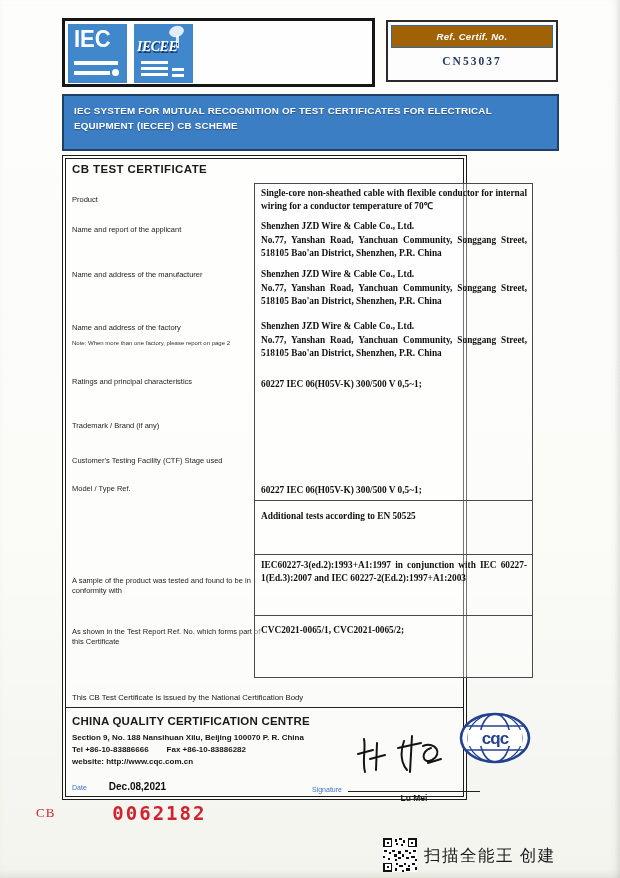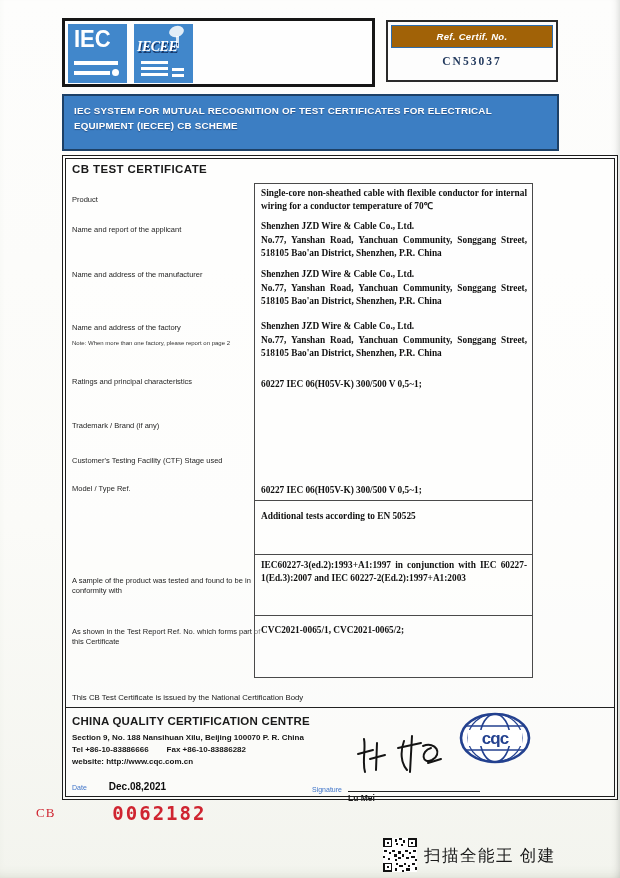--- a/index.html
+++ b/index.html
@@ -42,21 +42,21 @@
   .ref-value { text-align:center; margin-top:7px; color:#233a5e; font-family:"Liberation Serif", serif;
     font-weight:bold; font-size:11.5px; letter-spacing:2px; }
 
   
   .banner { position:absolute; left:62px; top:94px; width:497px; height:57px;
     background:#3c7ec3; border:2px solid #1d4066; color:#fff; font-weight:bold;
     font-size:9.8px; line-height:1.5; padding:8px 10px; letter-spacing:.2px;
     text-shadow:0 1px 1px rgba(20,40,80,.5); }
 
   
-  .main-box { position:absolute; left:62px; top:155px; width:556px; height:645px;
+  .main-box { position:absolute; left:62px; top:155px; width:405px; height:645px;
     border:4px double #1c1c1c; background:rgba(255,255,255,.55); }
   .cert-title { position:absolute; left:6px; top:4px; font-size:11.5px; font-weight:bold; letter-spacing:.4px; }
 
   .flabel { position:absolute; left:6px; width:196px; font-size:7.5px; color:#1f1f1f; line-height:1.35; }
   .fnote { position:absolute; left:6px; width:196px; font-size:6px; color:#333; }
 
   .vsec { position:absolute; left:188px; width:279px; border:1px solid #4a4a4a; background:rgba(255,255,255,.4); }
   .vsec1 { top:24px; height:318px; }
   .vsec2 { top:342px; height:54px; border-top:none; }
   .vsec3 { top:396px; height:61px; border-top:none; }
@@ -76,21 +76,21 @@
   .org-telfax .fax { margin-left:18px; }
   .org-web { top:598px; font-weight:bold; }
 
   .date-row { position:absolute; left:6px; top:617px; }
   .tiny-blue { color:#3f74c9; font-size:7px; }
   .date-value { font-size:10px; font-weight:bold; margin-left:22px; color:#0d0d0d; }
 
   .sig-svg { position:absolute; left:288px; top:573px; }
   .sig-label { position:absolute; left:246px; top:627px; }
   .sig-line { position:absolute; left:282px; top:632px; width:132px; border-top:1px solid #222; }
-  .sig-name { position:absolute; left:282px; top:634px; width:132px; text-align:left;
+  .sig-name { position:absolute; left:282px; top:634px; width:132px; text-align:center;
     font-size:8.5px; font-weight:bold; }
 
   .cqc-logo { position:absolute; left:390px; top:551px; }
 
   
   .cb-number { position:absolute; left:36px; top:802px; color:#cf2430; display:flex; align-items:center;gap:48px; }
   .cb-prefix { font-family:"Liberation Serif", serif; font-size:13px; letter-spacing:1px; }
   .cb-digits { font-family:"DejaVu Sans Mono", monospace; font-weight:bold; font-size:19px;
     letter-spacing:2px; margin-left:9px; }
 

